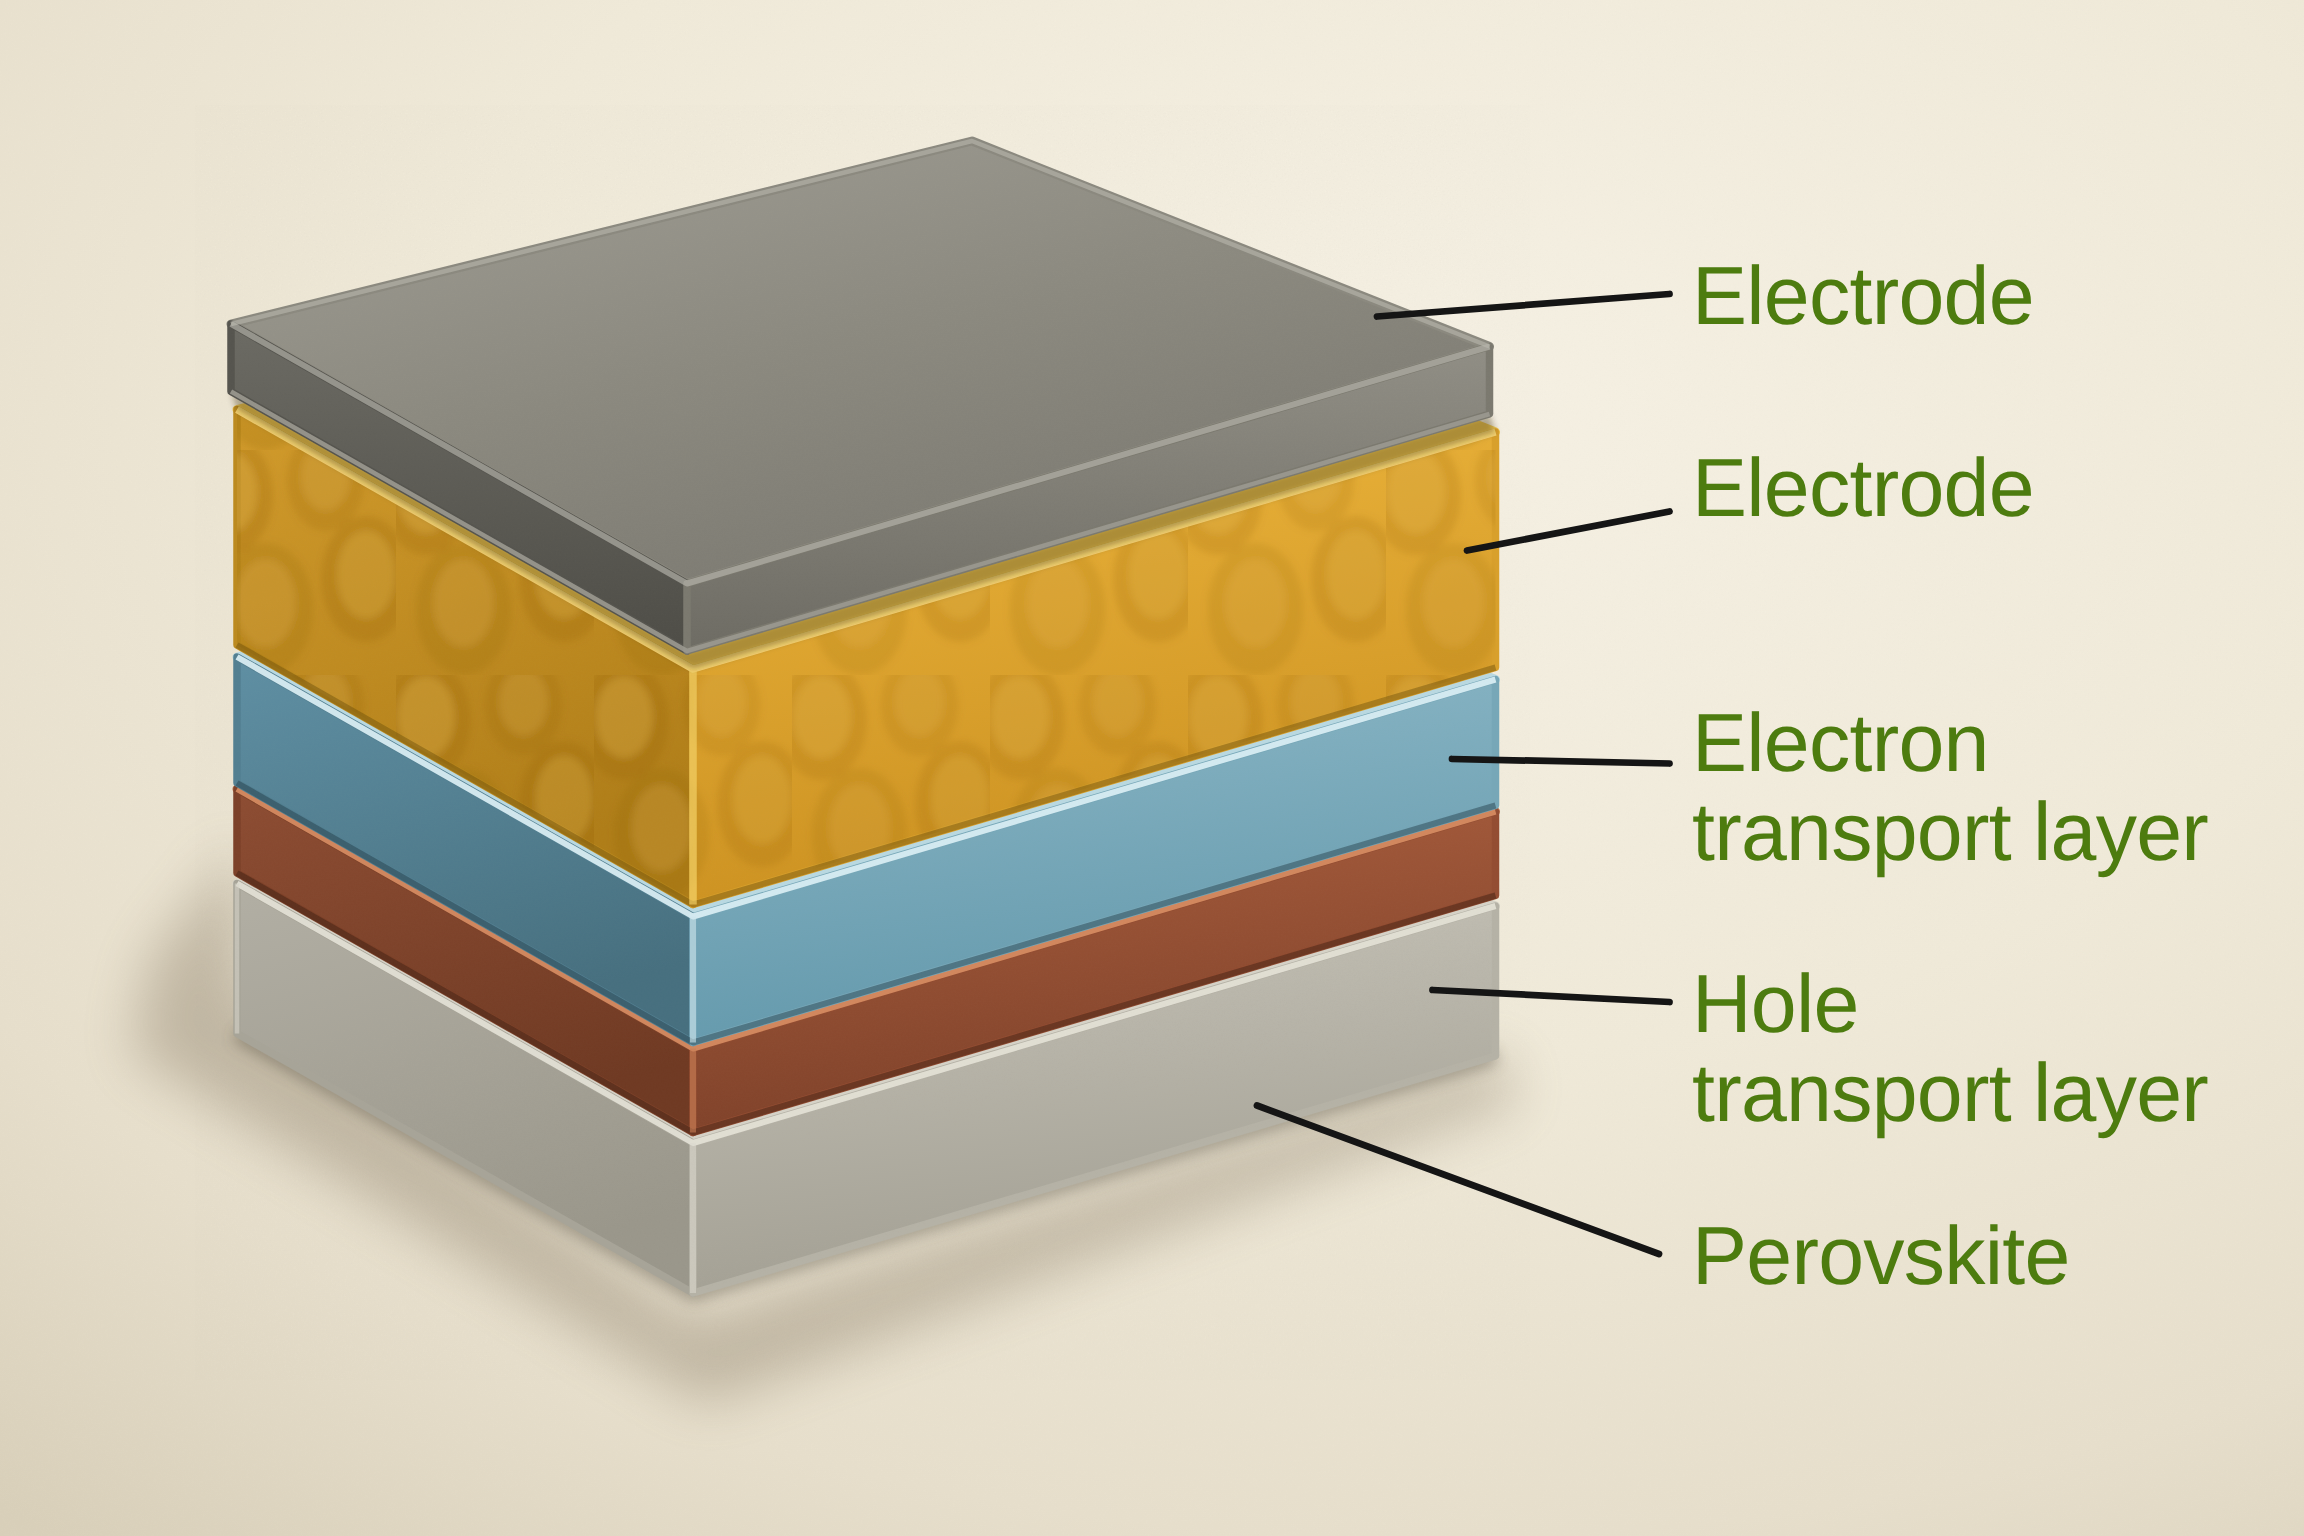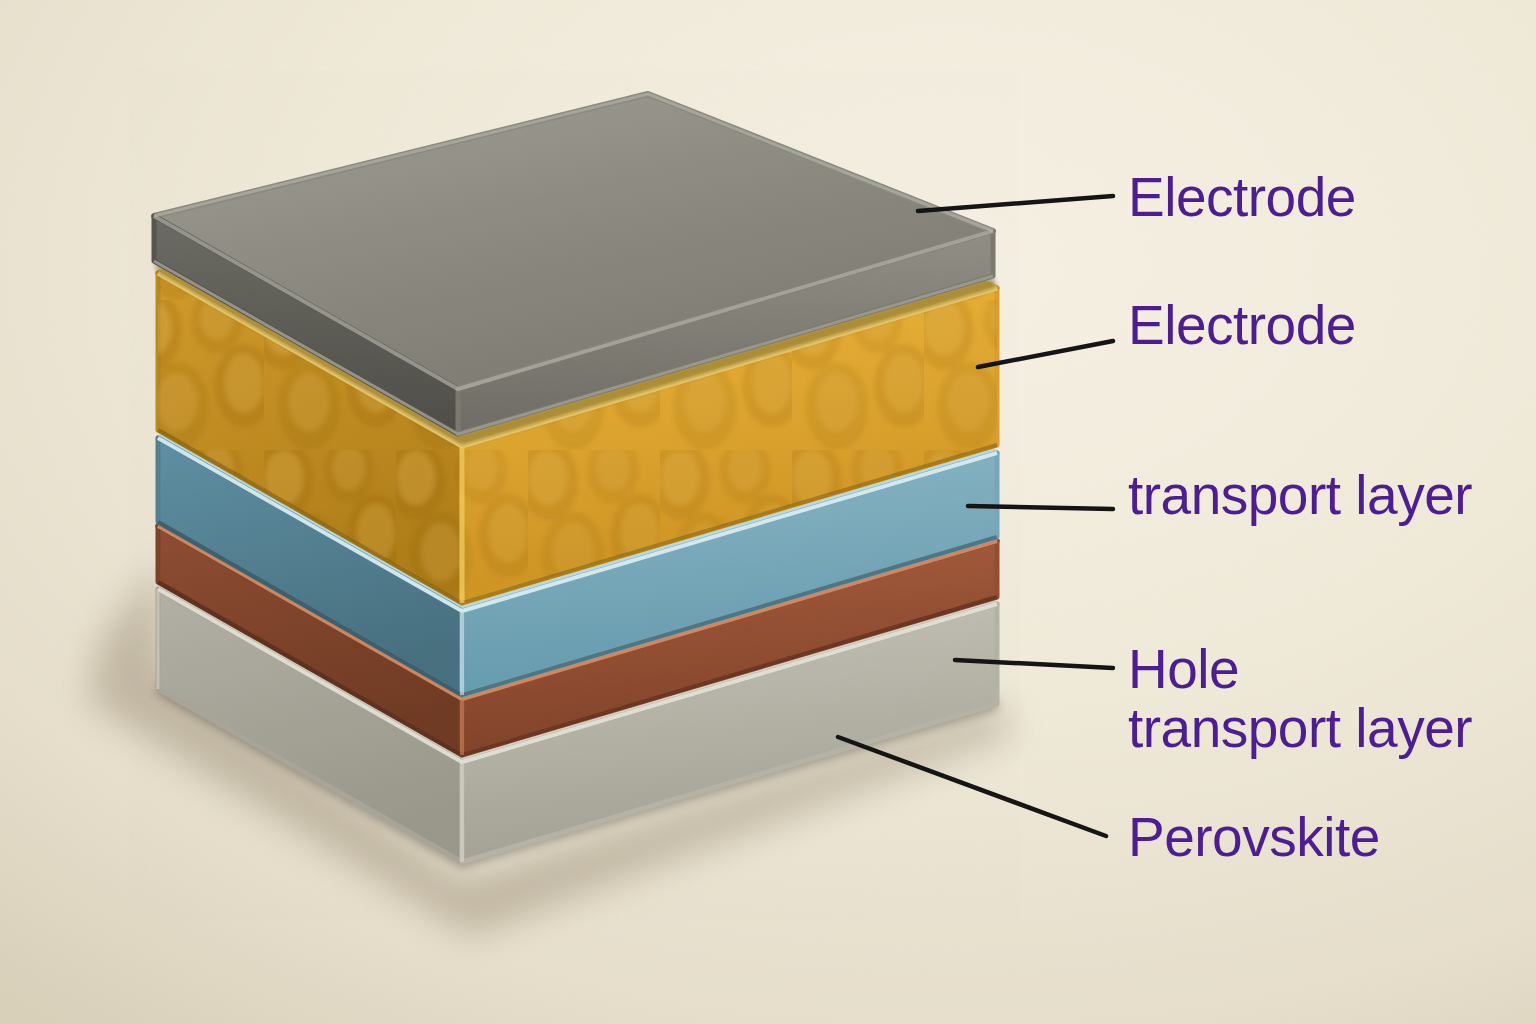--- a/index.html
+++ b/index.html
@@ -5,21 +5,21 @@
   html,body{margin:0;padding:0;background:#efe9db;}
   .stage{
     position:relative;
     width:1536px;height:1024px;
     overflow:hidden;
     font-family:"Liberation Sans", sans-serif;
   }
   .stage svg{position:absolute;left:0;top:0;}
   .label{
     position:absolute;
-    color:#4c1d95;
+    color:#4d7c0f;
     font-size:55px;
     line-height:59px;
     letter-spacing:-0.5px;
     font-weight:500;
   }
   .label .line{display:block;white-space:nowrap;}
 </style>
 </head>
 <body>
 
@@ -186,20 +186,21 @@
 
   <div class="label" style="left:1128px;top:168px">
     <span class="line">Electrode</span>
   </div>
 
   <div class="label" style="left:1128px;top:296px">
     <span class="line">Electrode</span>
   </div>
 
   <div class="label" style="left:1128px;top:466px">
+    <span class="line">Electron</span>
     <span class="line">transport layer</span>
   </div>
 
   <div class="label" style="left:1128px;top:640px">
     <span class="line">Hole</span>
     <span class="line">transport layer</span>
   </div>
 
   <div class="label" style="left:1128px;top:808px">
     <span class="line">Perovskite</span>

